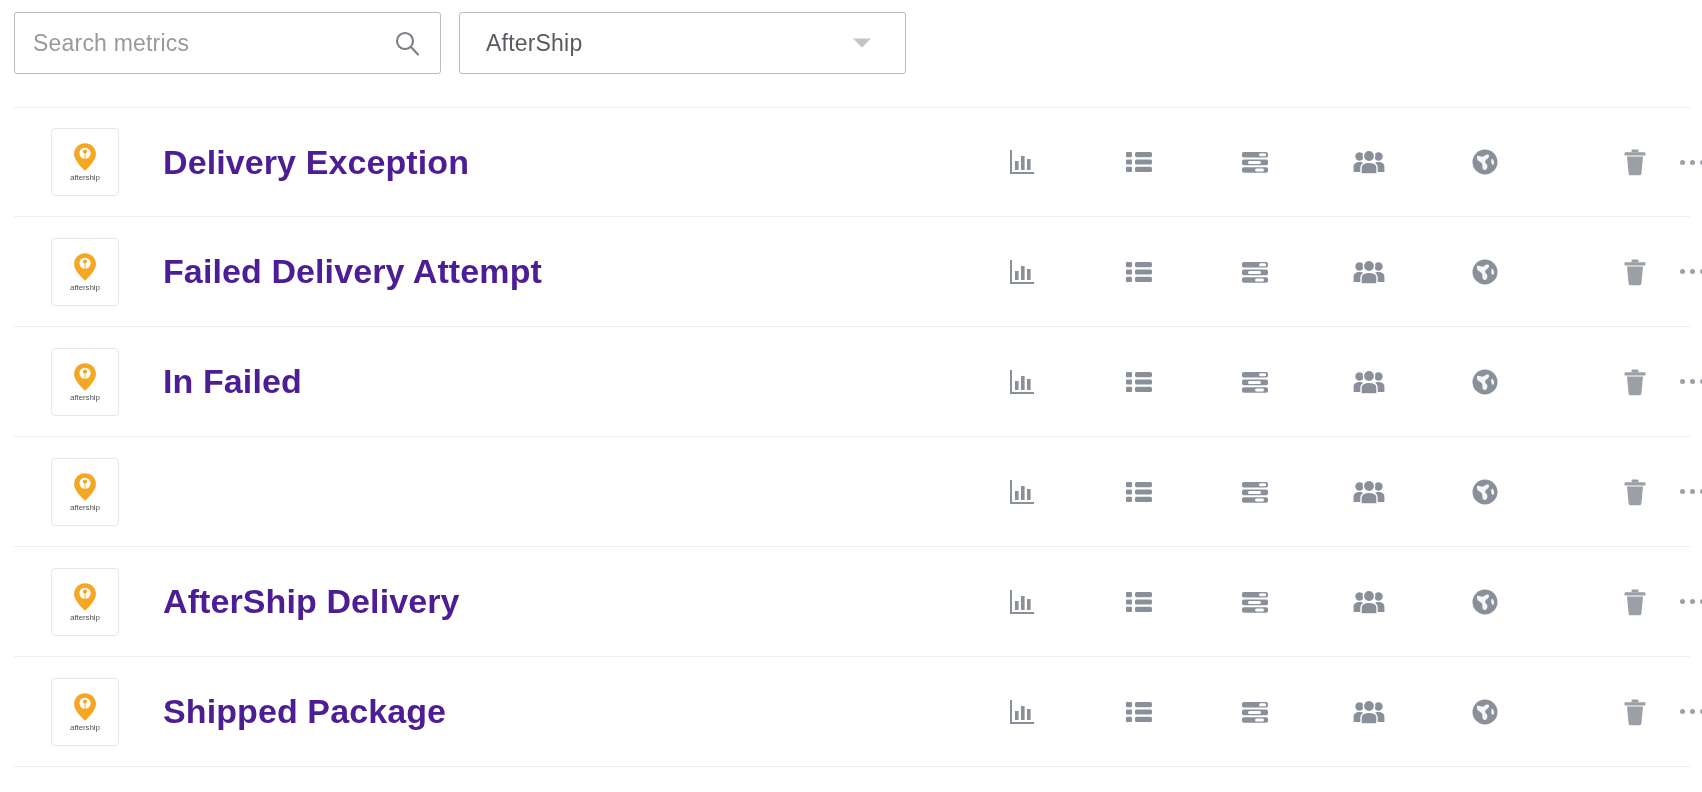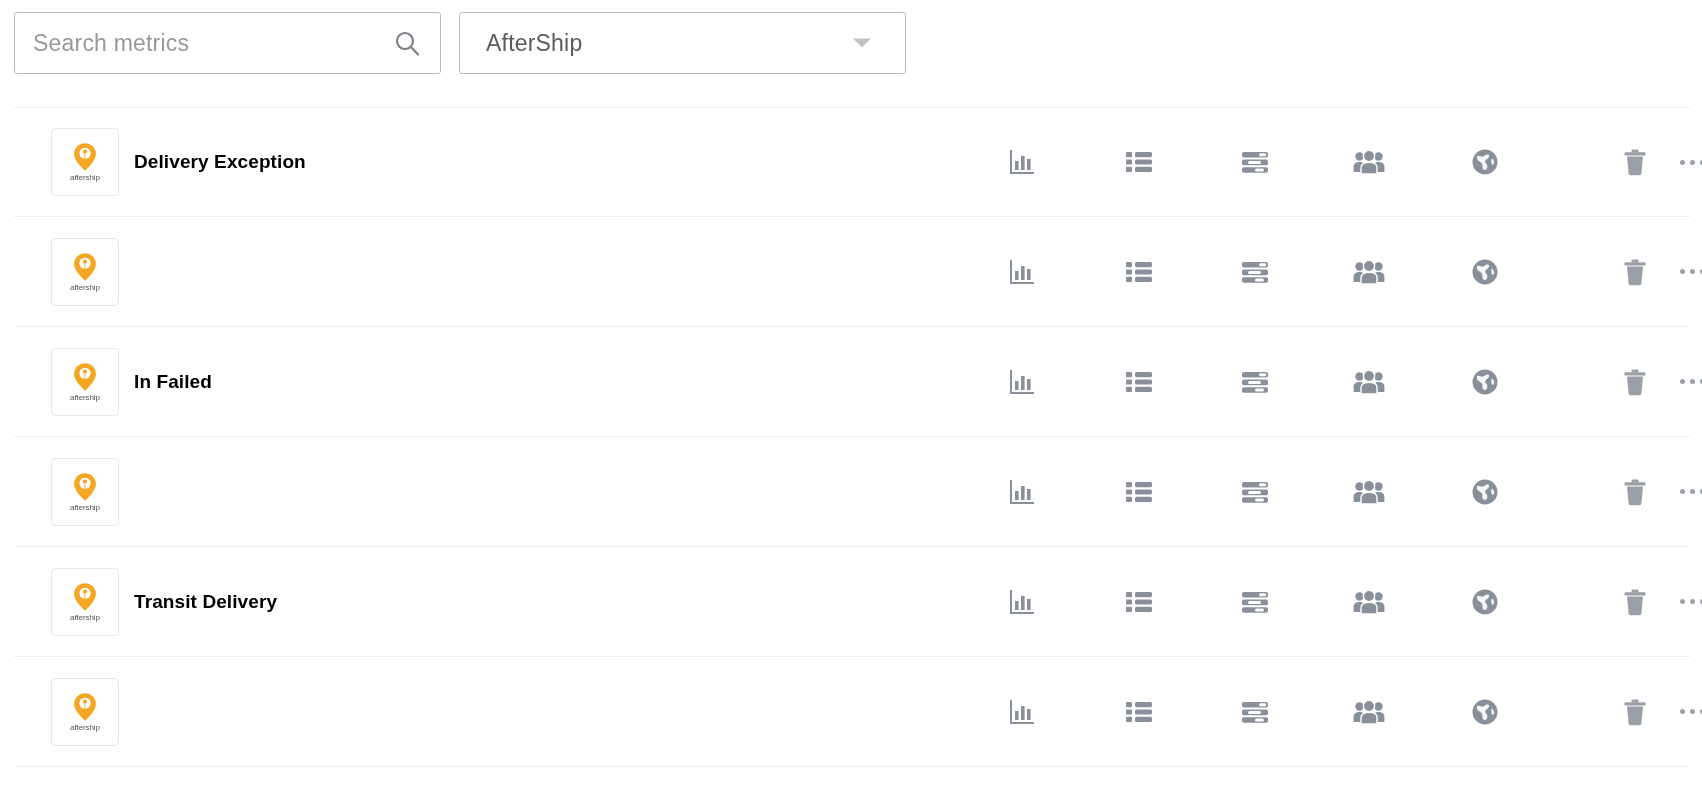--- a/index.html
+++ b/index.html
@@ -130,24 +130,24 @@
 
   .logo-word {
     font-size: 8px;
     color: #50565c;
     letter-spacing: -.1px;
     margin-top: 1px;
     font-family: "Liberation Sans", sans-serif;
   }
 
   .metric-name {
-    margin-left: 15px;
-    font-size: 19px;
+    margin-left: 44px;
+    font-size: 34px;
     font-weight: bold;
-    color: #000000;
+    color: #4c1d95;
     letter-spacing: .1px;
     white-space: nowrap;
     text-decoration: none;
     cursor: pointer;
   }
 
   .actions {
     position: absolute;
     left: 0;
     top: 0;
@@ -306,20 +306,21 @@
     <div class="logo-tile">
       <svg class="logo-pin" viewBox="0 0 40 44">
         <path d="M20 2 C11.2 2 4 9 4 17.6 C4 26.8 14.4 37 20 42 C25.6 37 36 26.8 36 17.6 C36 9 28.8 2 20 2 Z" fill="#f5a623"></path>
         <circle cx="20" cy="16.5" r="8.2" fill="#ffffff"></circle>
         <circle cx="20" cy="14" r="3.1" fill="#f5a623"></circle>
         <path d="M20 17.5 L20 25" stroke="#f5a623" stroke-width="1.3" stroke-linecap="round"></path>
       </svg>
       <span class="logo-word">aftership</span>
     </div>
 
+    <a class="metric-name" href="#">Failed Delivery Attempt</a>
 
     <div class="actions">
 
       <div class="act act-chart">
         <svg viewBox="0 0 30 30" width="30" height="30">
           <path d="M4 3 L4 26 L27 26" fill="none" stroke="#8a9099" stroke-width="2"></path>
           <rect x="8" y="14" width="3.6" height="9" fill="#8a9099"></rect>
           <rect x="14" y="9" width="3.6" height="14" fill="#8a9099"></rect>
           <rect x="20" y="12" width="3.6" height="11" fill="#8a9099"></rect>
         </svg>
@@ -559,21 +560,21 @@
     <div class="logo-tile">
       <svg class="logo-pin" viewBox="0 0 40 44">
         <path d="M20 2 C11.2 2 4 9 4 17.6 C4 26.8 14.4 37 20 42 C25.6 37 36 26.8 36 17.6 C36 9 28.8 2 20 2 Z" fill="#f5a623"></path>
         <circle cx="20" cy="16.5" r="8.2" fill="#ffffff"></circle>
         <circle cx="20" cy="14" r="3.1" fill="#f5a623"></circle>
         <path d="M20 17.5 L20 25" stroke="#f5a623" stroke-width="1.3" stroke-linecap="round"></path>
       </svg>
       <span class="logo-word">aftership</span>
     </div>
 
-    <a class="metric-name" href="#">Transit Delivery</a>
+    <a class="metric-name" href="#">AfterShip Delivery</a>
 
     <div class="actions">
 
       <div class="act act-chart">
         <svg viewBox="0 0 30 30" width="30" height="30">
           <path d="M4 3 L4 26 L27 26" fill="none" stroke="#8a9099" stroke-width="2"></path>
           <rect x="8" y="14" width="3.6" height="9" fill="#8a9099"></rect>
           <rect x="14" y="9" width="3.6" height="14" fill="#8a9099"></rect>
           <rect x="20" y="12" width="3.6" height="11" fill="#8a9099"></rect>
         </svg>
@@ -644,20 +645,21 @@
     <div class="logo-tile">
       <svg class="logo-pin" viewBox="0 0 40 44">
         <path d="M20 2 C11.2 2 4 9 4 17.6 C4 26.8 14.4 37 20 42 C25.6 37 36 26.8 36 17.6 C36 9 28.8 2 20 2 Z" fill="#f5a623"></path>
         <circle cx="20" cy="16.5" r="8.2" fill="#ffffff"></circle>
         <circle cx="20" cy="14" r="3.1" fill="#f5a623"></circle>
         <path d="M20 17.5 L20 25" stroke="#f5a623" stroke-width="1.3" stroke-linecap="round"></path>
       </svg>
       <span class="logo-word">aftership</span>
     </div>
 
+    <a class="metric-name" href="#">Shipped Package</a>
 
     <div class="actions">
 
       <div class="act act-chart">
         <svg viewBox="0 0 30 30" width="30" height="30">
           <path d="M4 3 L4 26 L27 26" fill="none" stroke="#8a9099" stroke-width="2"></path>
           <rect x="8" y="14" width="3.6" height="9" fill="#8a9099"></rect>
           <rect x="14" y="9" width="3.6" height="14" fill="#8a9099"></rect>
           <rect x="20" y="12" width="3.6" height="11" fill="#8a9099"></rect>
         </svg>

